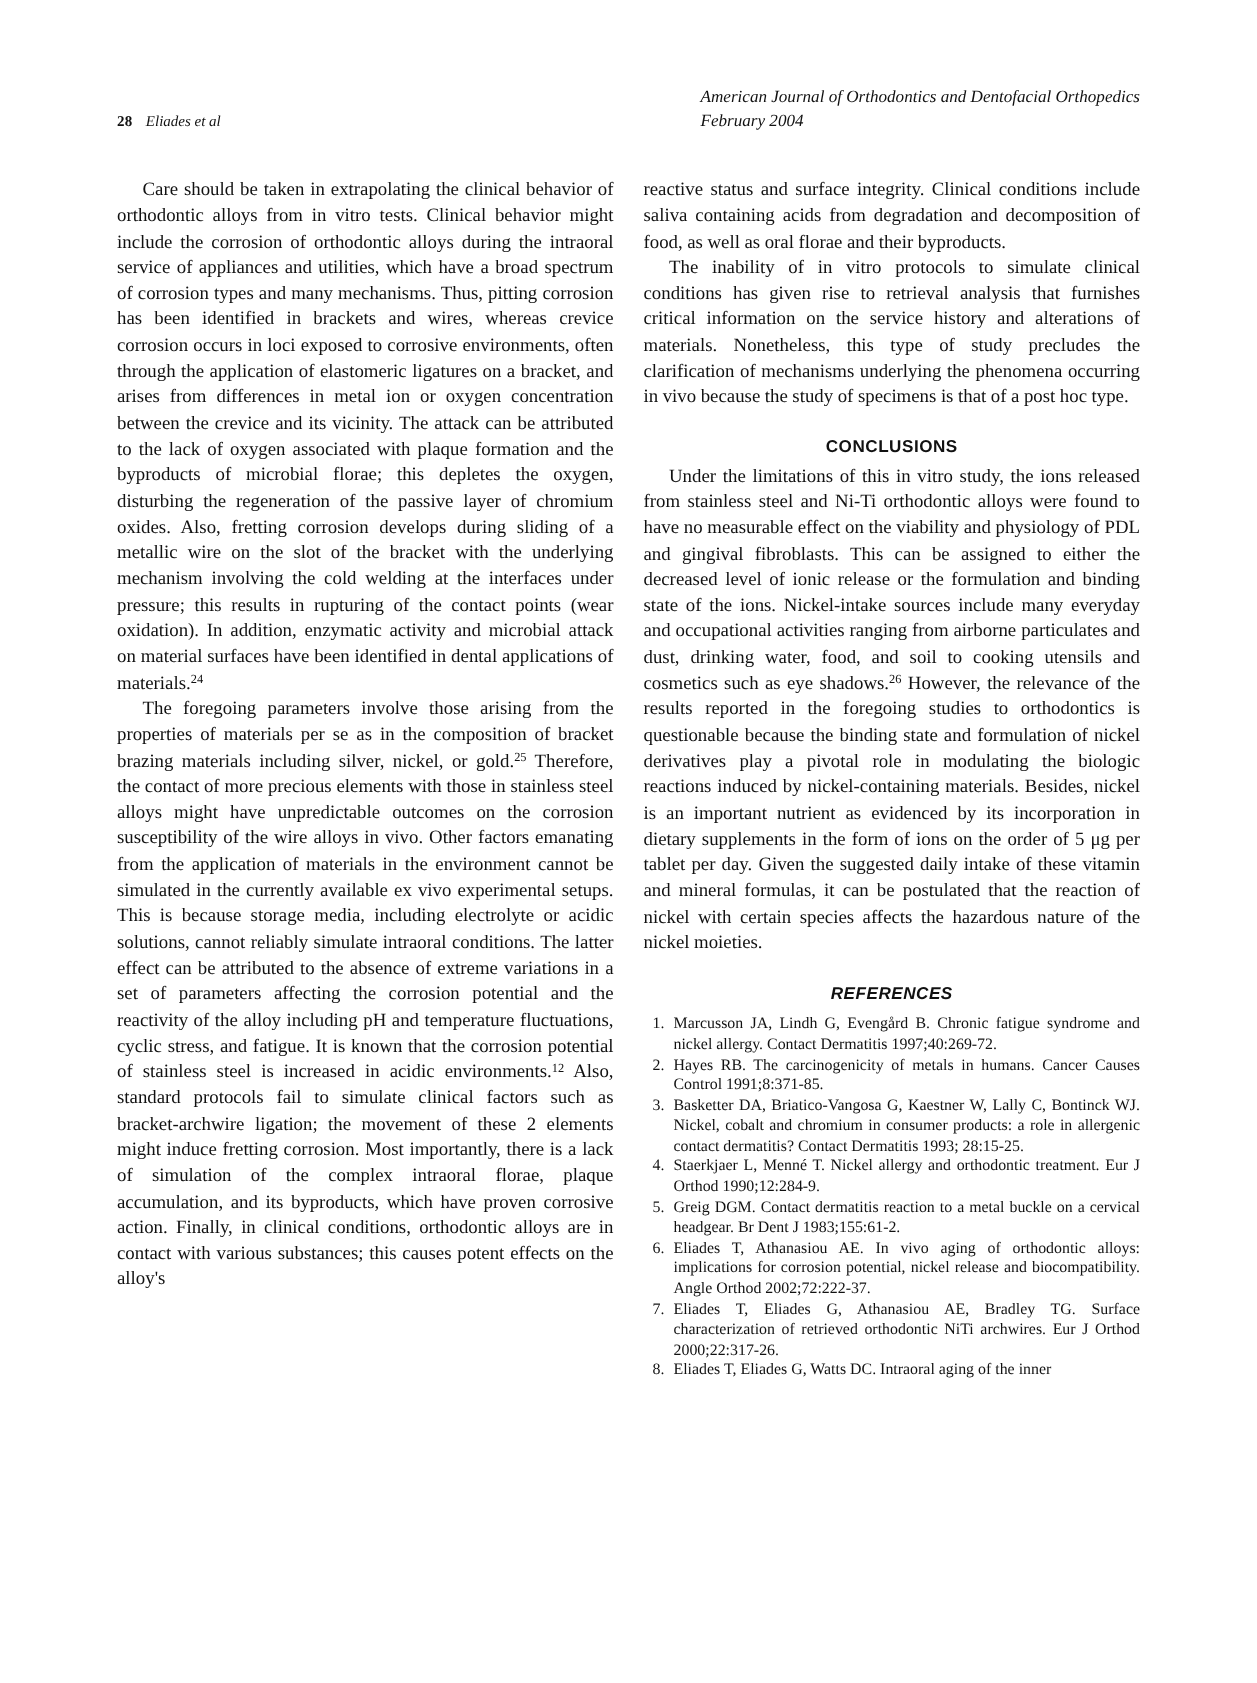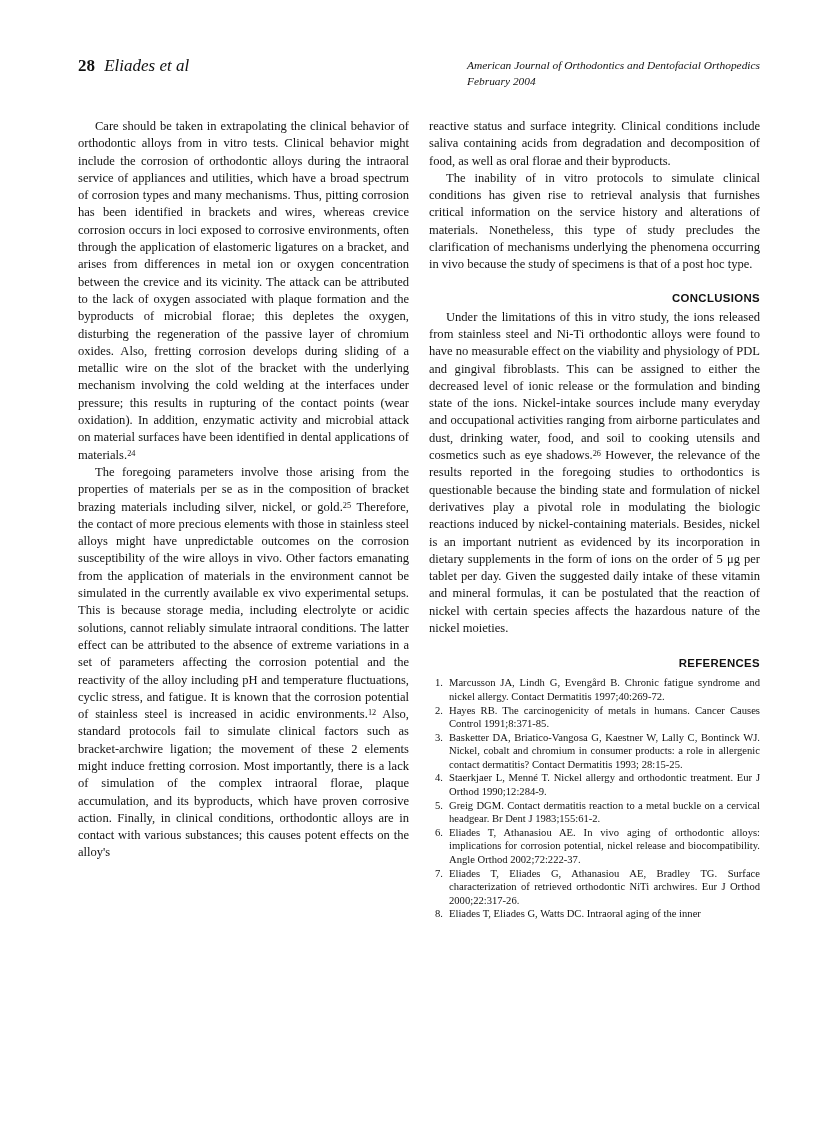--- a/index.html
+++ b/index.html
@@ -28,22 +28,22 @@
   .running-head {
     position: absolute;
     left: 78px;
     top: 58px;
     width: 682px;
     height: 42px;
   }
   .rh-left {
     position: absolute;
     left: 0;
-    top: 0;
-    font-size: 17px;
+    top: 16px;
+    font-size: 10px;
     line-height: 15px;
     white-space: nowrap;
   }
   .rh-pageno {
     font-weight: bold;
     font-style: normal;
     font-family: "Liberation Serif", "DejaVu Serif", serif;
     margin-right: 9px;
     letter-spacing: 0.1px;
   }
@@ -90,24 +90,25 @@
   }
   p.body.indent { text-indent: 17px; }
 
   h2.section-head {
     margin: 17px 0 3px 0;
     font-family: "Liberation Sans", "DejaVu Sans", sans-serif;
     font-size: 11.4px;
     font-weight: bold;
     letter-spacing: 0.35px;
     line-height: 15px;
-    text-align: right;
+    text-align: center;
   }
   h2.section-head.refs-head {
     margin: 19px 0 5px 0;
+    font-style: italic;
   }
 
   sup {
     font-size: 0.66em;
     vertical-align: 0.42em;
     line-height: 0;
   }
 
   
   ol.references {

